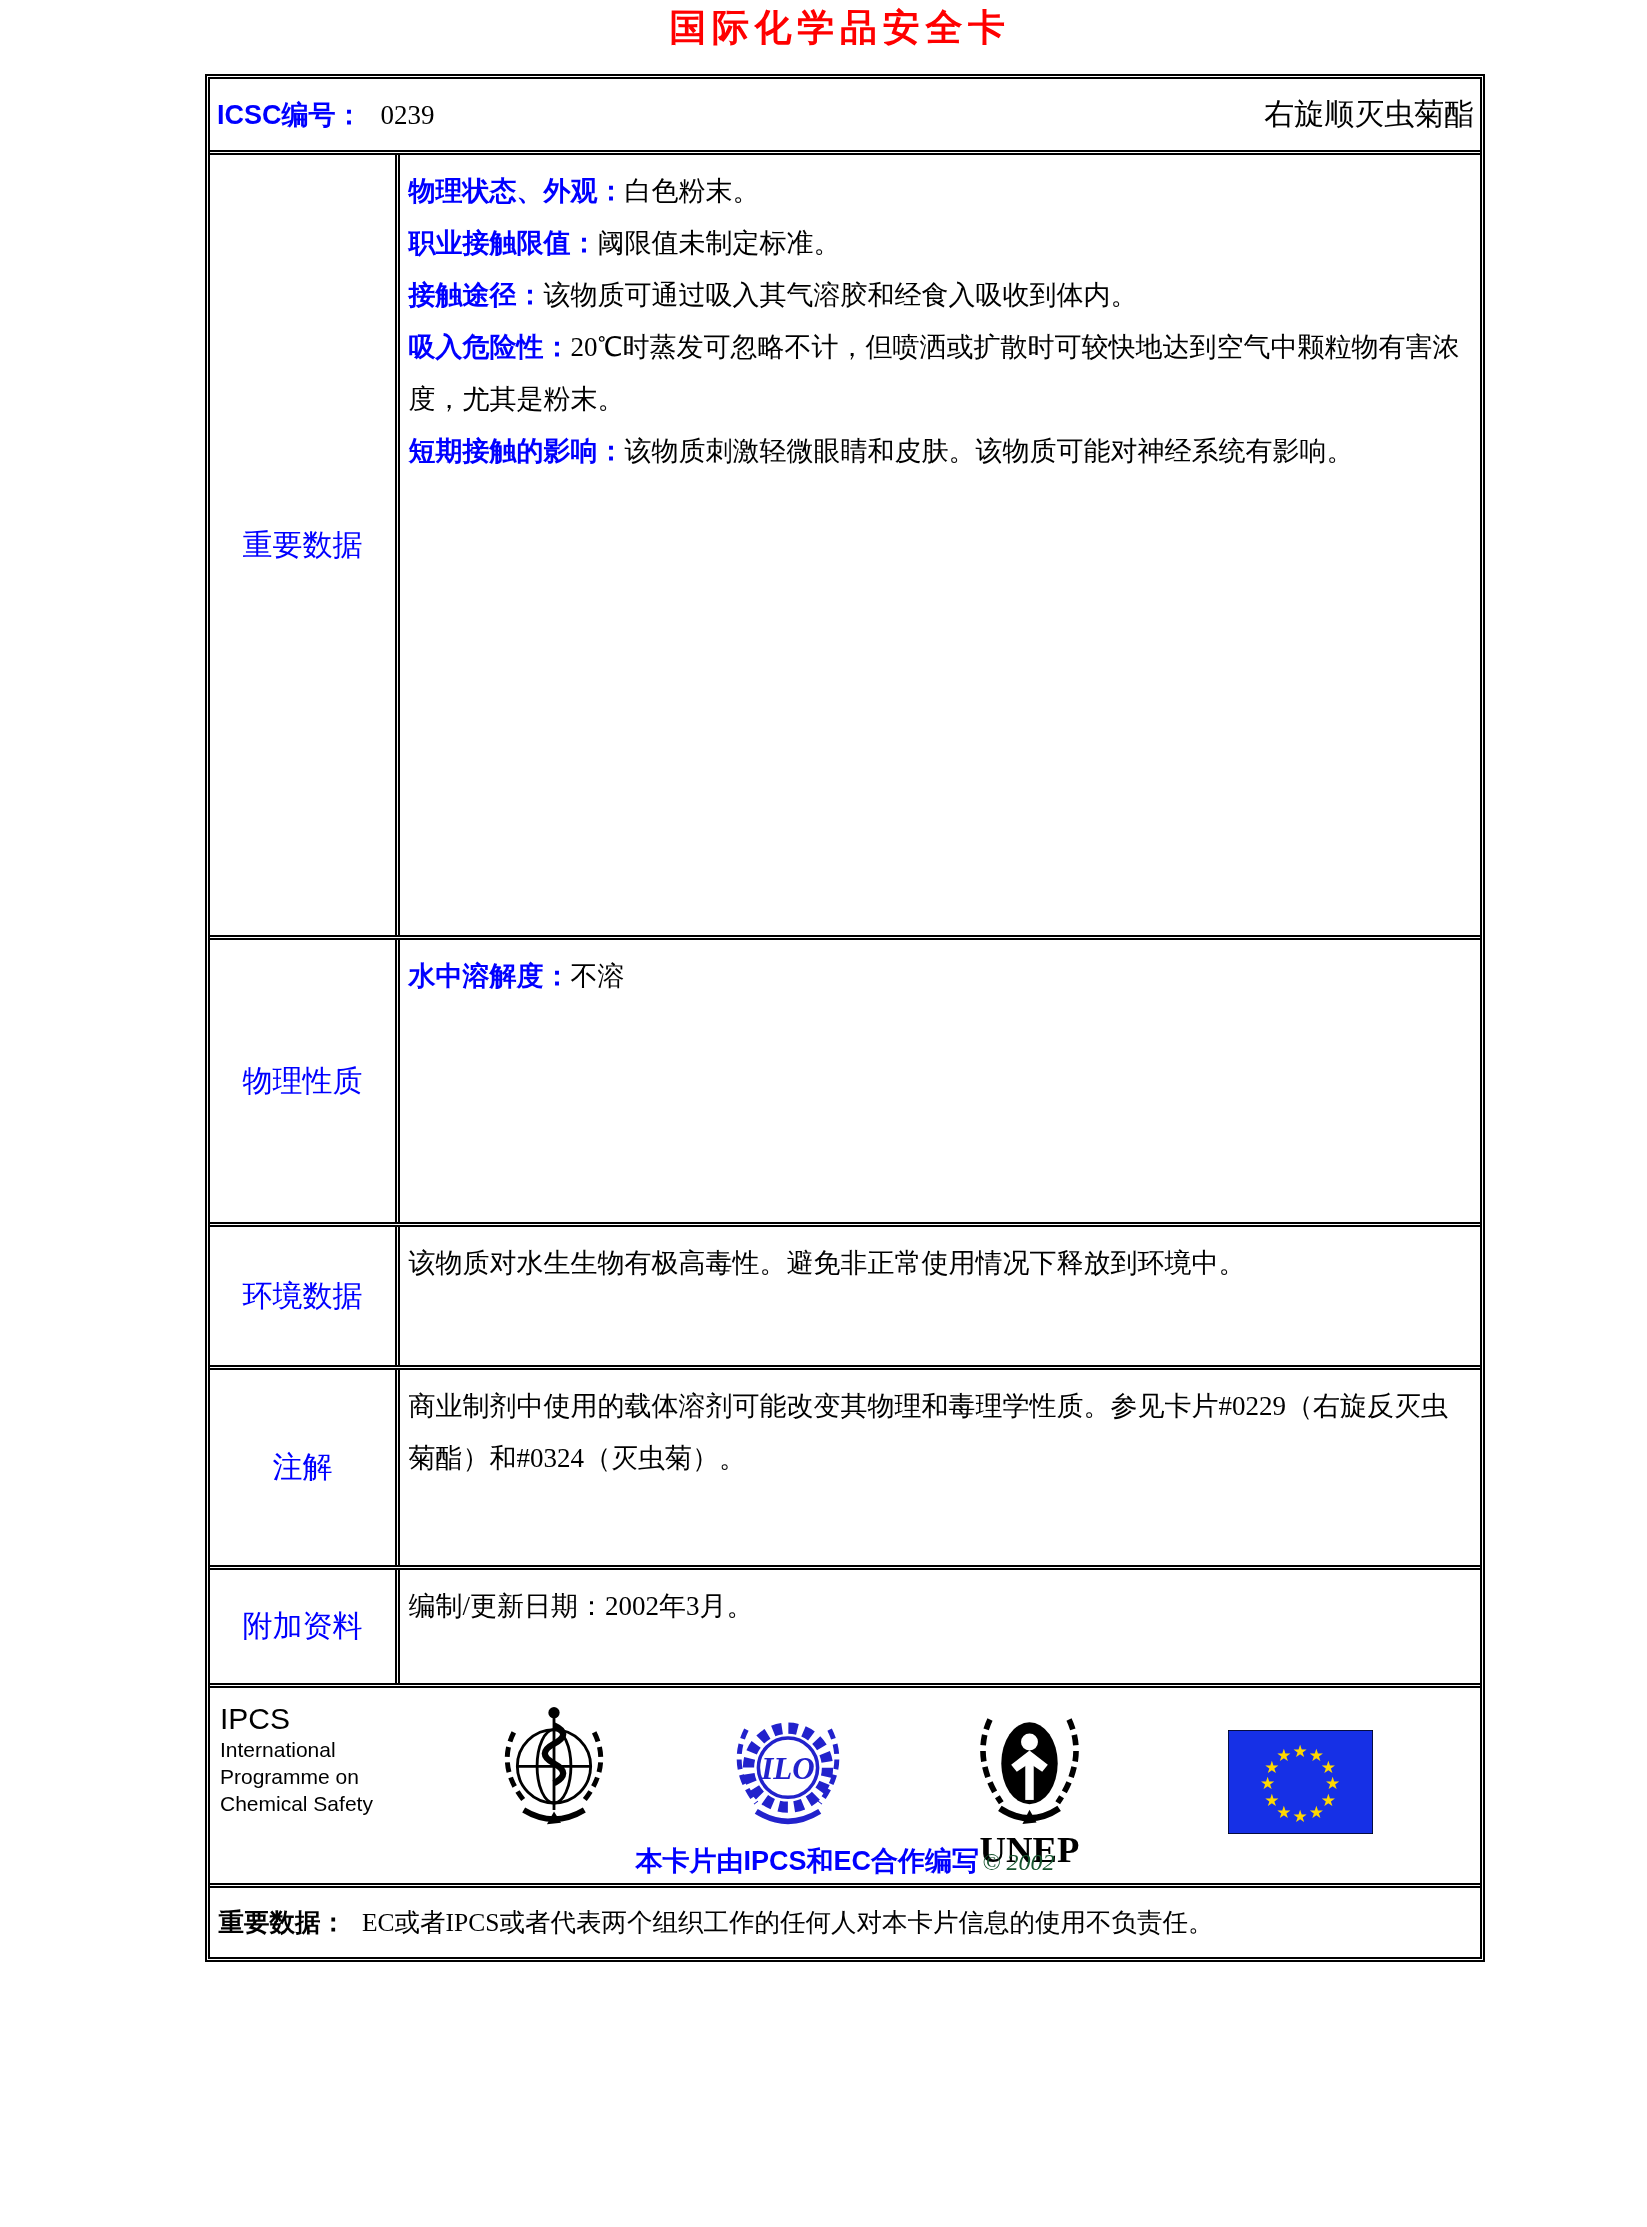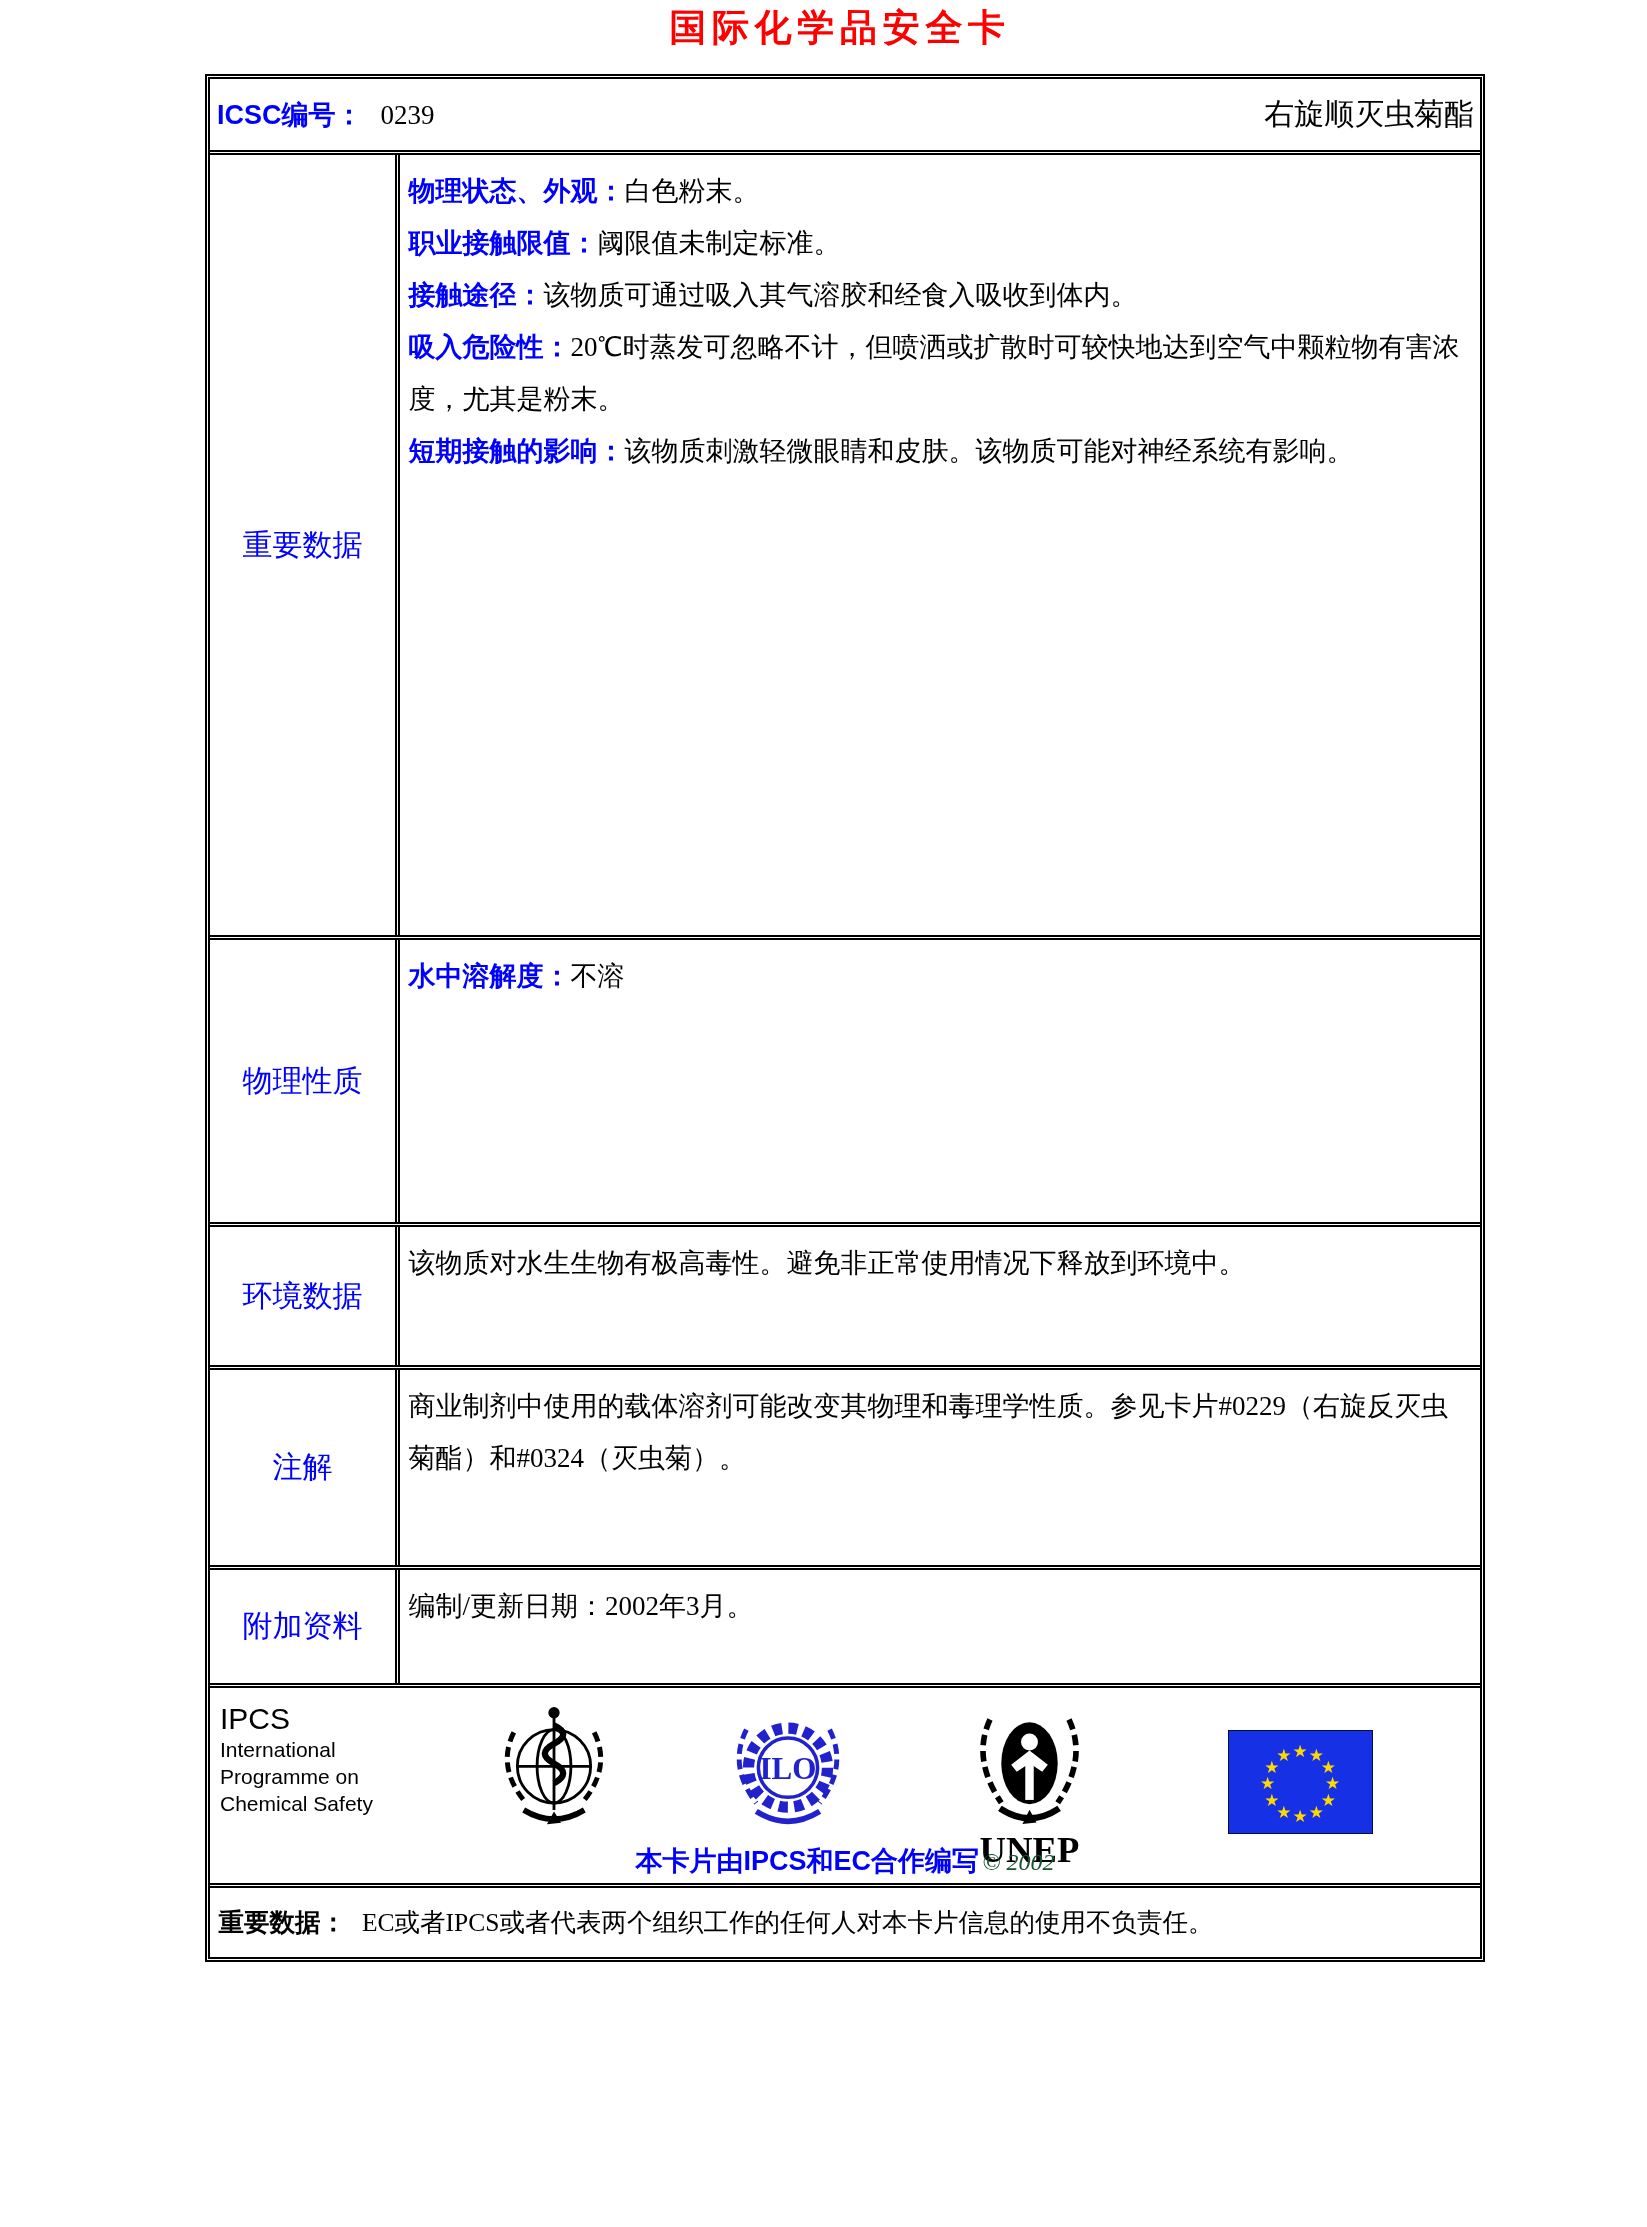--- a/index.html
+++ b/index.html
@@ -113,21 +113,21 @@
           </g>
           <circle cx="95" cy="12" r="8" fill="#000"></circle>
           <path d="M95,30 q26,12 0,26 q-26,14 0,28 q26,14 0,28" stroke="#000" stroke-width="9" fill="none"></path>
           <path d="M38,40 q-24,48 14,96" stroke="#000" stroke-width="7" fill="none" stroke-dasharray="14 8"></path>
           <path d="M152,40 q24,48 -14,96" stroke="#000" stroke-width="7" fill="none" stroke-dasharray="14 8"></path>
           <path d="M52,150 q43,26 86,0" stroke="#000" stroke-width="8" fill="none"></path>
           <path d="M95,152 l10,16 l-20,2 z" fill="#000"></path>
         </svg>
       </span>
 
-      <span class="logo" style="left:511px;top:15.6px;">
+      <span class="logo" style="left:511px;top:15.6px;font-style:italic;">
         <svg width="134" height="138" viewBox="0 0 190 195">
           <g stroke="#2222CC" fill="none">
             <circle cx="95" cy="90" r="56" stroke-width="16" stroke-dasharray="13 9"></circle>
             <circle cx="95" cy="90" r="42" stroke-width="5"></circle>
             <path d="M36,36 q-26,52 14,104" stroke-width="7" stroke-dasharray="14 8"></path>
             <path d="M154,36 q26,52 -14,104" stroke-width="7" stroke-dasharray="14 8"></path>
             <path d="M50,152 q45,28 90,0" stroke-width="8"></path>
           </g>
           <text x="95" y="106" text-anchor="middle" font-size="44" font-family="Liberation Serif, serif" fill="#2222CC" font-weight="bold">ILO</text>
         </svg>

